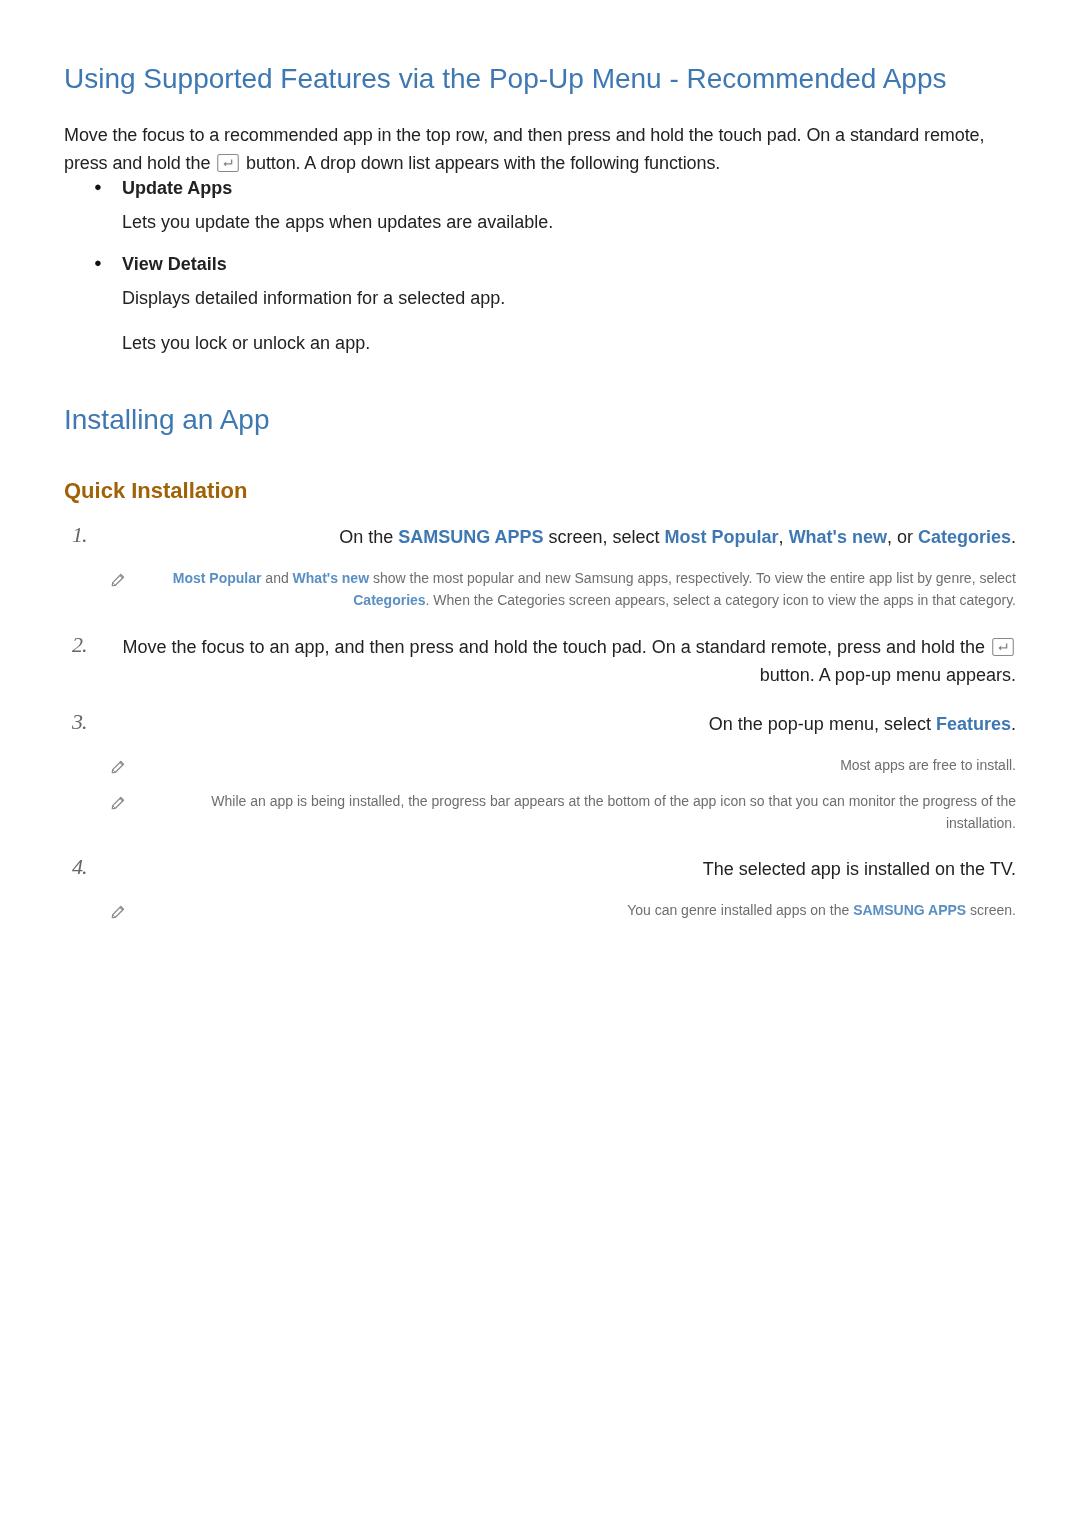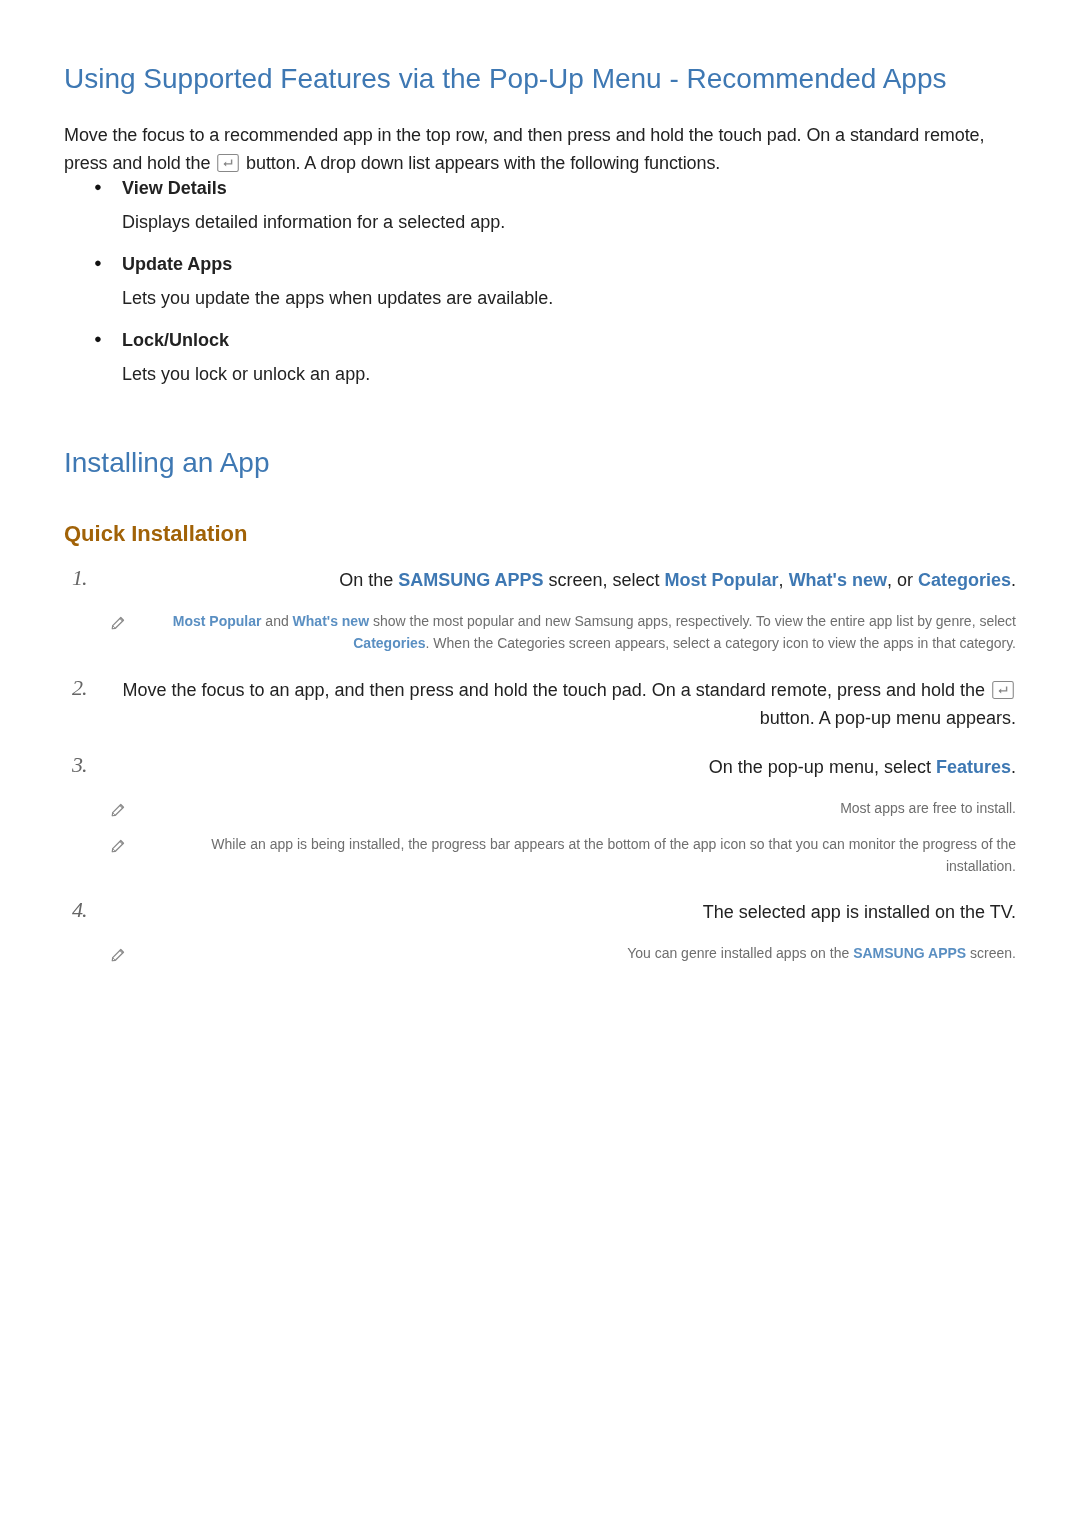--- a/index.html
+++ b/index.html
@@ -103,21 +103,21 @@
     height: 18px;
     color: #7b7b7b;
   }
   .enter-svg {
     display: inline-block;
     vertical-align: -3px;
     width: 22px;
     height: 18px;
     margin: 0 2px;
   }
-  .spacer-h1 { margin-top: 56px; }
+  .spacer-h1 { margin-top: 44px; }
   .spacer-h2 { margin-top: 40px; }
   .note .em2 { color: #5a8fc2; font-weight: 600; }
 </style>
 </head>
 <body>
 
 <svg width="0" height="0" style="position:absolute">
   <symbol id="sym-enter" viewBox="0 0 24 20">
     <rect x="0.6" y="0.6" width="22.8" height="18.8" rx="2" ry="2" fill="none" stroke="#888" stroke-width="1.2"></rect>
     <path d="M16 6 L16 11 L8 11" fill="none" stroke="#888" stroke-width="1.6"></path>
@@ -134,29 +134,28 @@
 <h1 class="section">Using Supported Features via the Pop-Up Menu - Recommended Apps</h1>
 
 <p class="body">
   <span>Move the focus to a recommended app in the top row, and then press and hold the touch pad. On a standard remote, press and hold the </span><svg class="enter-svg">
       <use href="#sym-enter"></use>
     </svg><span> button. A drop down list appears with the following functions.</span>
 </p>
 
 <ul class="bullets">
   <li>
+    <span class="bullet-title">Update Apps</span>
+    <span class="bullet-desc">Lets you update the apps when updates are available.</span>
+  </li>
+  <li>
     <span class="bullet-title">View Details</span>
     <span class="bullet-desc">Displays detailed information for a selected app.</span>
   </li>
   <li>
-    <span class="bullet-title">Update Apps</span>
-    <span class="bullet-desc">Lets you update the apps when updates are available.</span>
-  </li>
-  <li>
-    <span class="bullet-title">Lock/Unlock</span>
     <span class="bullet-desc">Lets you lock or unlock an app.</span>
   </li>
 </ul>
 
 <h1 class="section spacer-h1">Installing an App</h1>
 
 <h2 class="sub spacer-h2">Quick Installation</h2>
 
 <ol class="steps">
 

